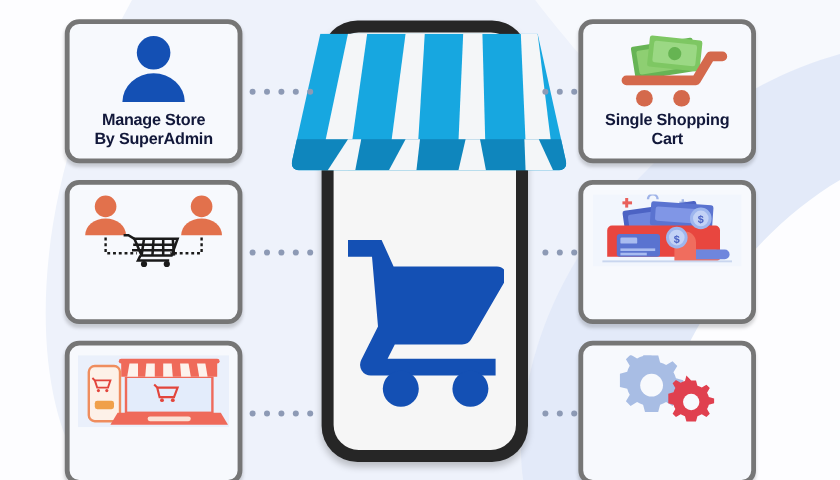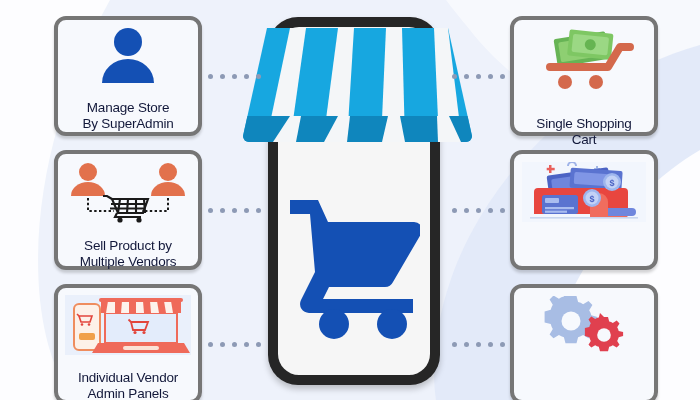--- a/index.html
+++ b/index.html
@@ -25,26 +25,26 @@
     border:4px solid #767676;
     border-radius:12px;
     background:#f7f9fd;
     display:flex; flex-direction:column;
     align-items:center; justify-content:flex-start;
     padding-top:7px;
     box-shadow: 0 3px 3px rgba(0,0,0,0.17);
   }
   .card .art { height:62px; display:flex; align-items:center; justify-content:center; }
   .card .cap {
-    font-size:13.5px; font-weight:normal; color:#12183a;
+    font-size:13.5px; font-weight:bold; color:#12183a;
     text-align:center; line-height:1.18; letter-spacing:-0.2px;
-    margin-top:15px; white-space:pre-line;
+    margin-top:3px; white-space:pre-line;
   }
   .card.l { left:54px; }
-  .card.r { left:510px;gap:12px; }
+  .card.r { left:482px; }
   .row1 { top:16px; }
   .row2 { top:150px; }
   .row3 { top:284px; }
 
   
   #phone {
     position:absolute; left:268px; top:17px;
     width:172px; height:368px;
     background:#262626; border-radius:30px;
     box-shadow:0 4px 6px rgba(0,0,0,0.22);
@@ -170,22 +170,20 @@
           <line x1="60" y1="38" x2="59" y2="52"></line>
           <line x1="68" y1="38" x2="68" y2="52"></line>
           <line x1="76" y1="38" x2="77" y2="52"></line>
           <line x1="43" y1="43" x2="78" y2="43"></line>
           <line x1="42" y1="47.5" x2="77" y2="47.5"></line>
         </g>
         <circle cx="52" cy="59" r="2.6" fill="#1a1a1a"></circle>
         <circle cx="71" cy="59" r="2.6" fill="#1a1a1a"></circle>
       </svg>
     </div>
-    <div class="cap">Sell Product by
-Multiple Vendors</div>
   </div>
 
   <div class="card l row3">
     <div class="art">
       <svg width="126" height="60" viewBox="0 0 126 60">
         <rect x="0" y="0" width="126" height="60" fill="#eaf0fb"></rect>
 
         <rect x="9" y="9" width="26" height="46" rx="5" fill="#fdf1e8" stroke="#ef8d5e" stroke-width="2"></rect>
         <g stroke="#e2453c" stroke-width="1.6" fill="none">
           <path d="M14,21 h13 l-2,6 h-9 Z"></path>
@@ -209,22 +207,20 @@
         <g stroke="#e2453c" stroke-width="1.8" fill="none">
           <path d="M66,27 h17 l-3,8 h-12 Z"></path>
             <path d="M66,27 l-2.5,-2.5"></path>
         </g>
         <circle cx="70" cy="37.5" r="1.6" fill="#e2453c"></circle>
           <circle cx="79" cy="37.5" r="1.6" fill="#e2453c"></circle>
         <path d="M33,48 h86 l6,10 h-98 Z" fill="#ef6a5a"></path>
         <rect x="58" y="51" width="36" height="4" rx="2" fill="#fbe2d6"></rect>
       </svg>
     </div>
-    <div class="cap">Individual Vendor
-Admin Panels</div>
   </div>
 
   <div class="card r row1">
     <div class="art">
       <svg width="104" height="62" viewBox="0 0 104 62">
         <g transform="rotate(-9 50 26)">
           <rect x="24" y="8" width="52" height="28" rx="2" fill="#67b455"></rect>
           <rect x="28" y="12" width="44" height="20" rx="2" fill="#8ecf72"></rect>
           <circle cx="50" cy="22" r="6" fill="#5aa84a"></circle>
         </g>

